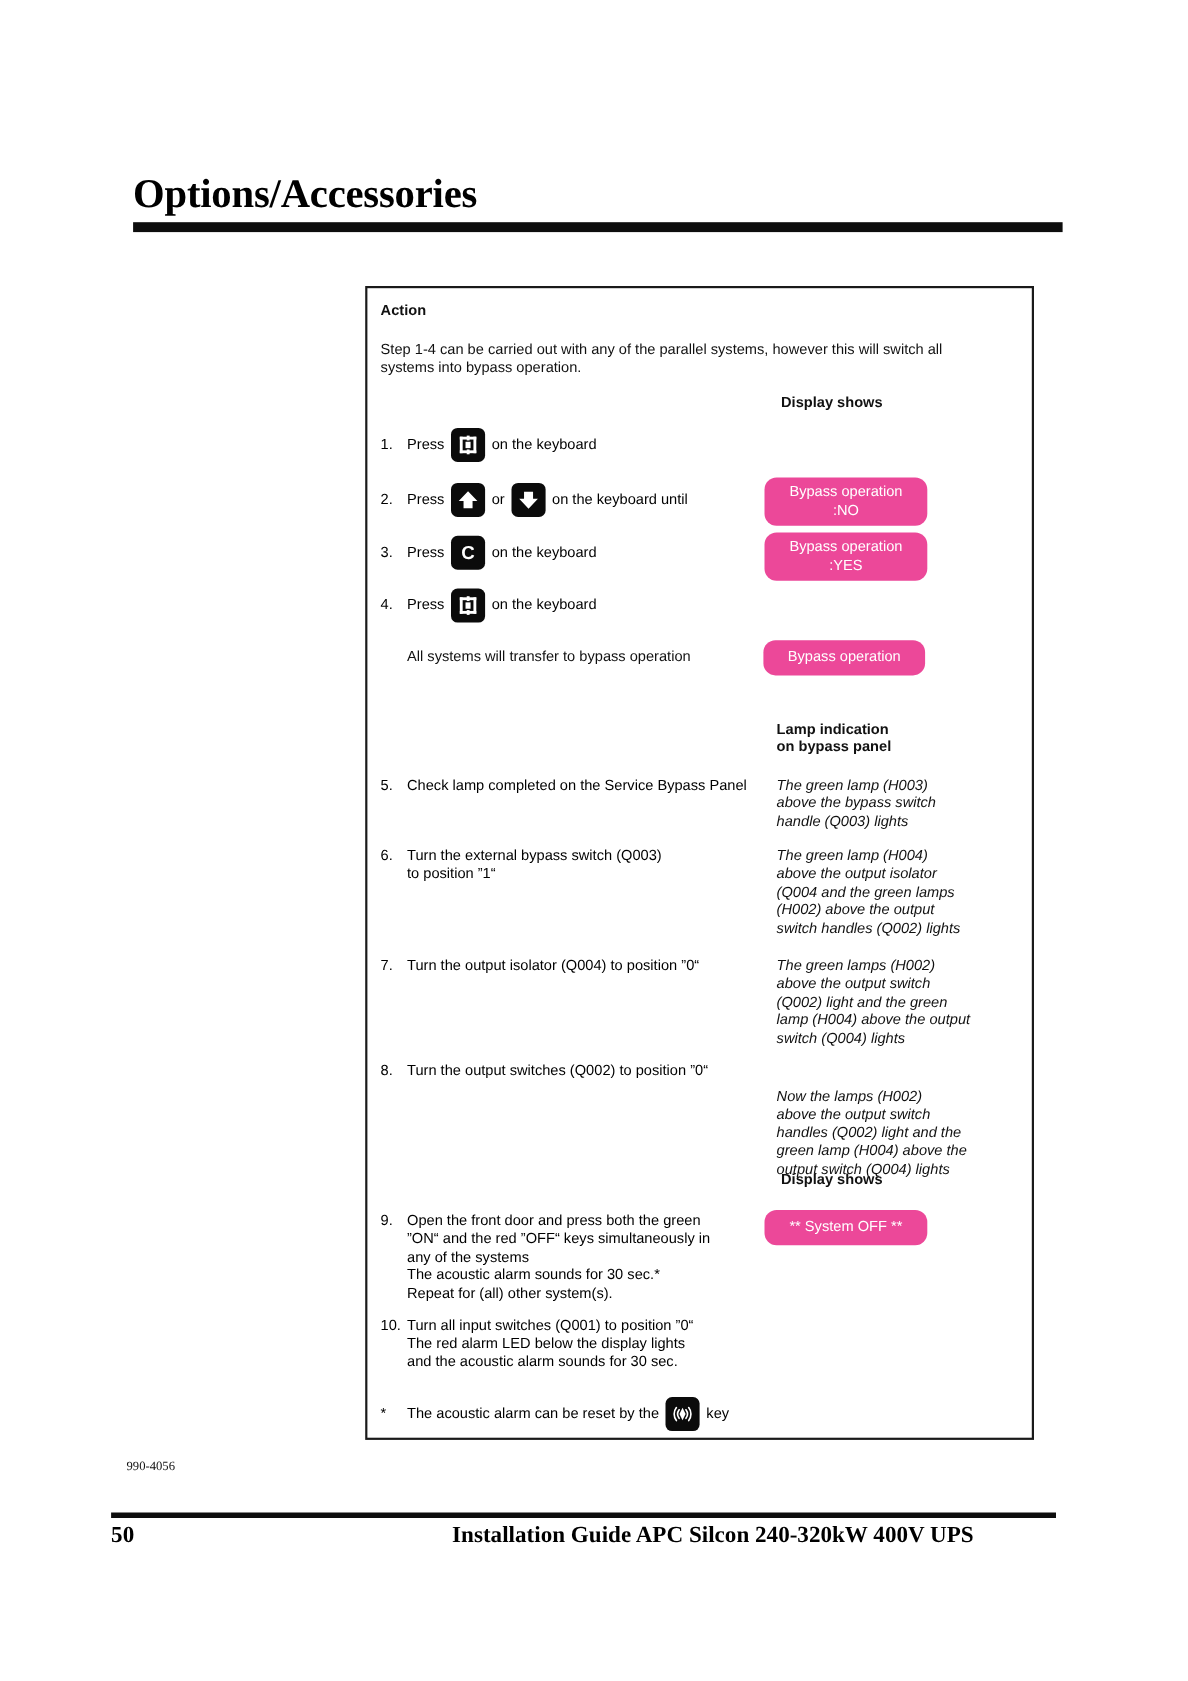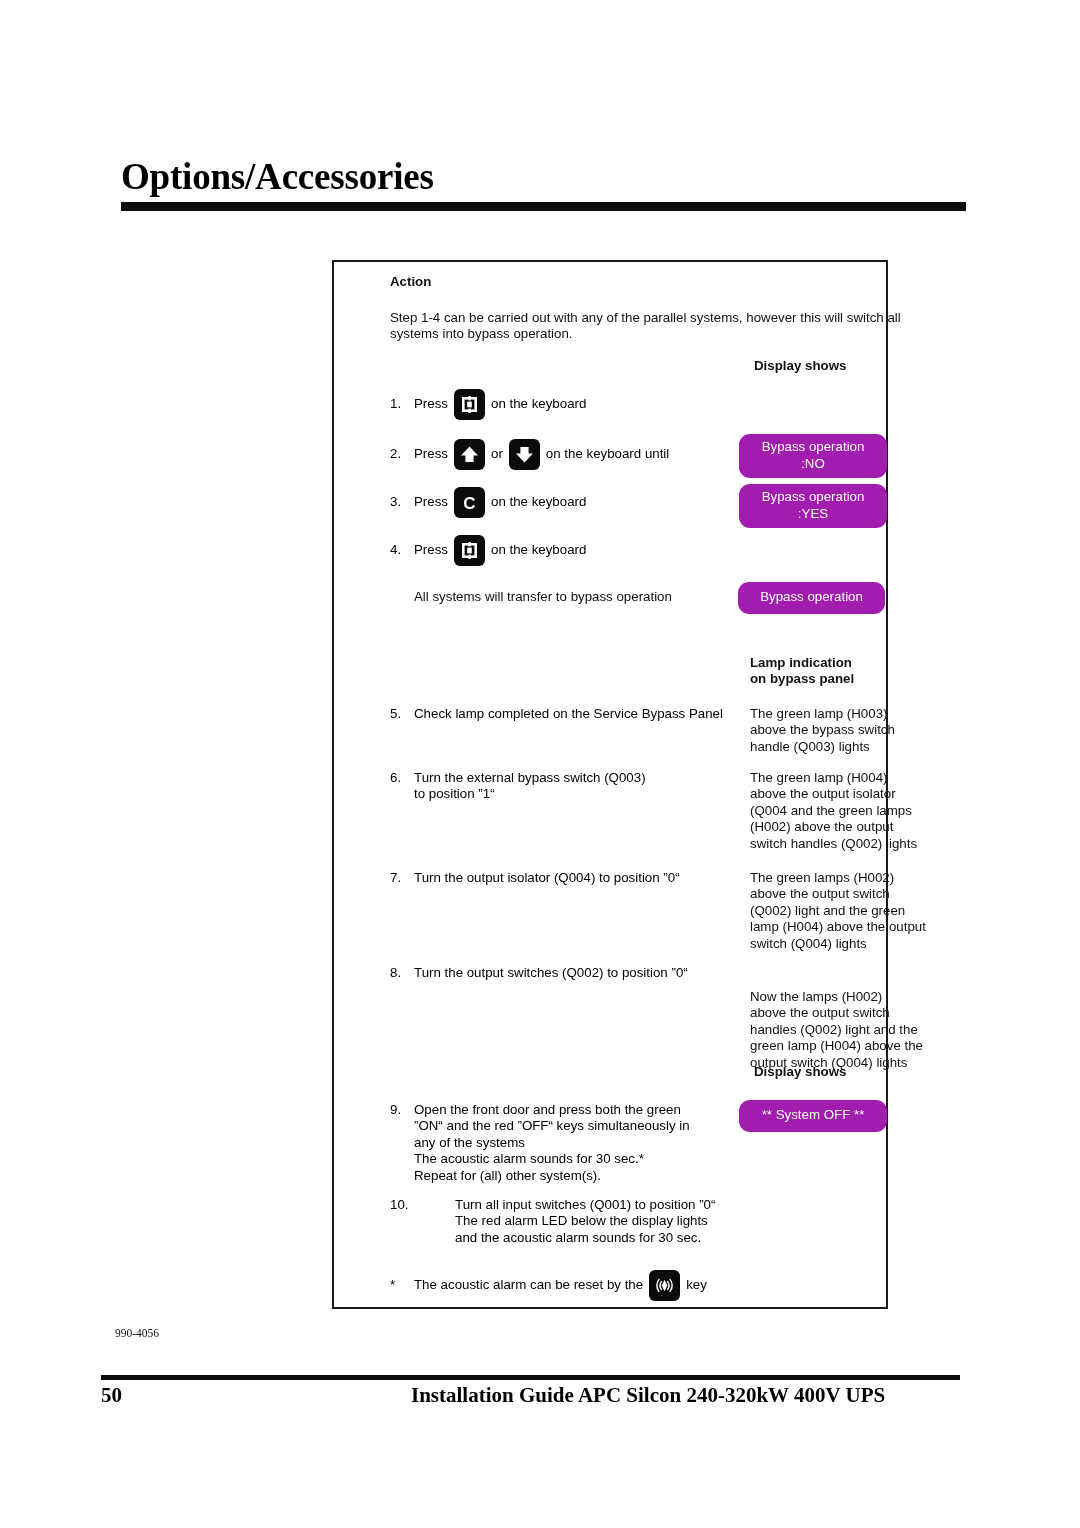--- a/index.html
+++ b/index.html
@@ -36,44 +36,43 @@
     height: 9px;
     background: #0d0d0d;
     width: 845px;
   }
 
   
   #action-panel {
     position: absolute;
     left: 332px;
     top: 260px;
-    width: 556px;
+    width: 608px;
     height: 1049px;
     border: 2px solid #1a1a1a;
     box-sizing: border-box;
-    padding-left: 44px;
   }
 
   .panel-inner {
     position: relative;
     width: 100%;
     height: 100%;
   }
 
   
   .blk {
     position: absolute;
     font-size: 13.3px;
     line-height: 16.4px;
     color: #111;
   }
   .blk.bold { font-weight: bold; }
 
   .col-left  { left: 12px;  width: 350px; }
-  .col-right { left: 372px; width: 180px; }
+  .col-right { left: 372px; width: 180px; font-style: italic; }
 
   
   .step {
     position: absolute;
     display: flex;
     align-items: flex-start;
     font-size: 13.3px;
     line-height: 16.4px;
   }
   .step .num {
@@ -99,21 +98,21 @@
     border-radius: 6px;
     position: relative;
     margin: 0 6px;
     flex: 0 0 31px;
   }
   .key svg { display: block; }
 
   
   .lcd {
     position: absolute;
-    background: #a21caf;
+    background: #ec4899;
     color: #ffffff;
     border-radius: 11px;
     font-size: 13.3px;
     line-height: 16.6px;
     text-align: center;
     padding: 5px 12px 6px 12px;
     box-sizing: border-box;
     white-space: pre-line;
   }
 
@@ -280,21 +279,21 @@
 
   <div class="step" style="left:12px; top:840px; width:350px;">
     <span class="num">9.</span>
     <span class="txt">Open the front door and press both the green
  ”ON“ and the red ”OFF“ keys simultaneously in
 any of the systems
 The acoustic alarm sounds for 30 sec.*
 Repeat for (all) other system(s).</span>
   </div>
 
-  <div class="step" style="left:12px; top:935px; width:350px;gap:41px;">
+  <div class="step" style="left:12px; top:935px; width:350px;">
     <span class="num">10.</span>
     <span class="txt">Turn all input switches (Q001) to position ”0“
 The red alarm LED below the display lights
 and the acoustic alarm sounds for 30 sec.</span>
   </div>
 
   <div class="step inline" style="left:12px; top:1008px;">
     <span class="num">*</span>
     <span class="txt">The acoustic alarm can be reset by the</span>
     <span class="key">

